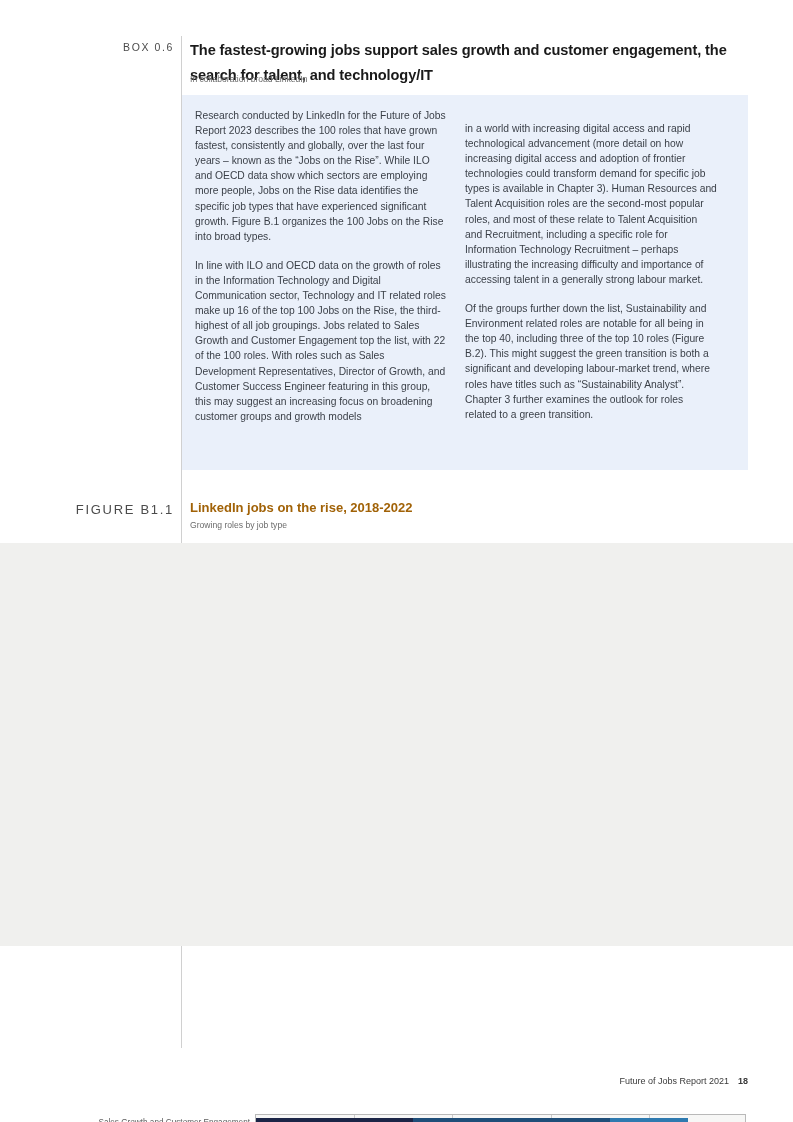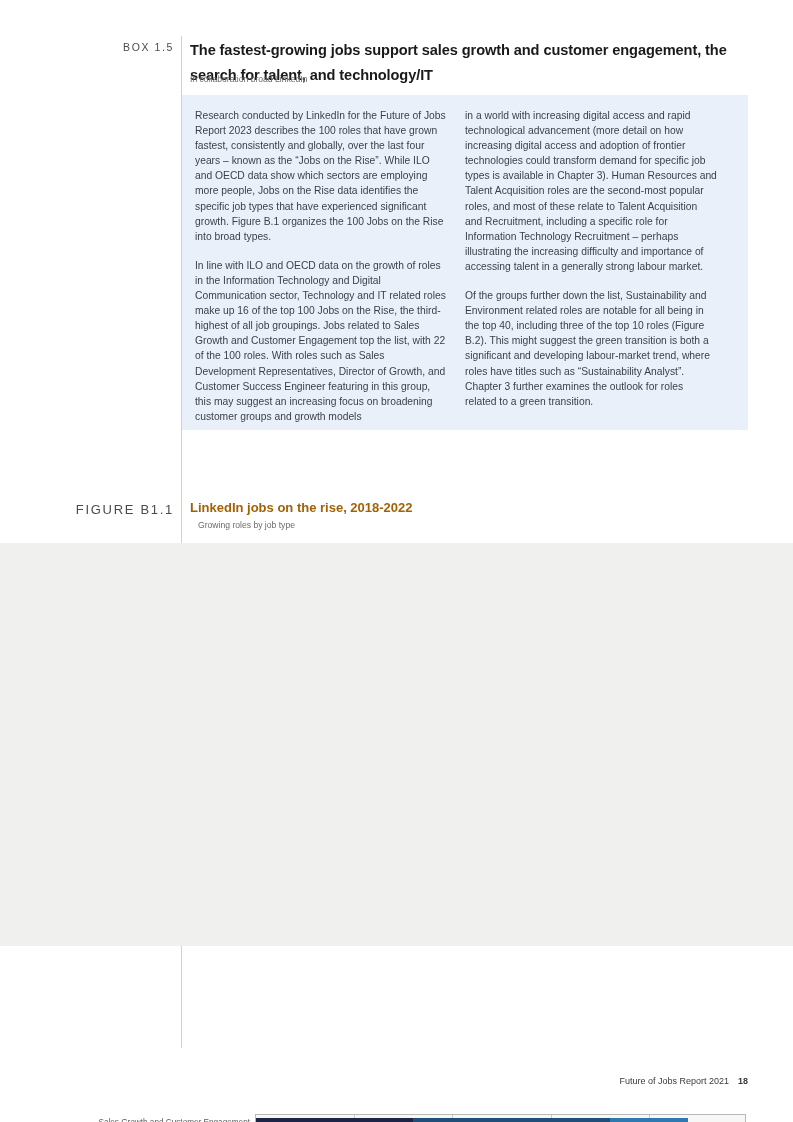--- a/index.html
+++ b/index.html
@@ -30,44 +30,44 @@
     font-size:14.6px;font-weight:bold;line-height:25px;color:#1a1a1a;
     letter-spacing:-0.1px;
   }
   .box-sub{
     position:absolute;left:190px;top:74px;width:500px;
     font-size:8.6px;color:#6b6b6b;
   }
 
   
   .box-body{
-    position:absolute;left:182px;top:95px;width:566px;height:335px;
+    position:absolute;left:182px;top:95px;width:566px;height:375px;
     background:#eaf0fa;
     text-decoration:underline;
   }
   .col{
     position:absolute;top:13px;width:252px;
     font-size:10.3px;line-height:15.1px;color:#3a3f47;
   }
   .col.left{left:13px;}
-  .col.right{left:283px;}
+  .col.right{left:283px;margin-top:13px;}
   .col p{margin:0 0 14px 0;}
 
   
   .fig-label{
     position:absolute;left:62px;top:502px;width:112px;
     text-align:right;
     font-size:13px;letter-spacing:1.7px;color:#4b4b4b;
   }
   .fig-title{
     position:absolute;left:190px;top:500px;width:450px;
     font-size:13px;font-weight:bold;color:#a16207;
   }
   .fig-sub{
-    position:absolute;left:198px;top:520px;width:450px;
+    position:absolute;left:190px;top:520px;width:450px;
     font-size:8.6px;color:#6b6b6b;
   }
 
   
   .chart-panel{
     position:absolute;left:0;top:543px;width:793px;height:403px;
     background:#f0f0ee;
   }
 
   
@@ -106,21 +106,21 @@
   }
   .footer .pnum{font-weight:bold;margin-left:9px;text-align:center;}
 </style>
 </head>
 <body>
 
 <div class="page">
 
   <div class="spine"></div>
 
-  <div class="box-label">BOX 1.5</div>
+  <div class="box-label">BOX 0.6</div>
   <div class="box-title">The fastest-growing jobs support sales growth and customer engagement, the search for talent, and technology/IT</div>
   <div class="box-sub">In collaboration broad LinkedIn</div>
 
   <div class="box-body">
     <div class="col left">
       <p>Research conducted by LinkedIn for the Future of Jobs Report 2023 describes the 100 roles that have grown fastest, consistently and globally, over the last four years – known as the “Jobs on the Rise”. While ILO and OECD data show which sectors are employing more people, Jobs on the Rise data identifies the specific job types that have experienced significant growth. Figure B.1 organizes the 100 Jobs on the Rise into broad types.</p>
       <p>In line with ILO and OECD data on the growth of roles in the Information Technology and Digital Communication sector, Technology and IT related roles make up 16 of the top 100 Jobs on the Rise, the third-highest of all job groupings. Jobs related to Sales Growth and Customer Engagement top the list, with 22 of the 100 roles. With roles such as Sales Development Representatives, Director of Growth, and Customer Success Engineer featuring in this group, this may suggest an increasing focus on broadening customer groups and growth models</p>
     </div>
     <div class="col right">
       <p>in a world with increasing digital access and rapid technological advancement (more detail on how increasing digital access and adoption of frontier technologies could transform demand for specific job types is available in Chapter 3). Human Resources and Talent Acquisition roles are the second-most popular roles, and most of these relate to Talent Acquisition and Recruitment, including a specific role for Information Technology Recruitment – perhaps illustrating the increasing difficulty and importance of accessing talent in a generally strong labour market.</p>

